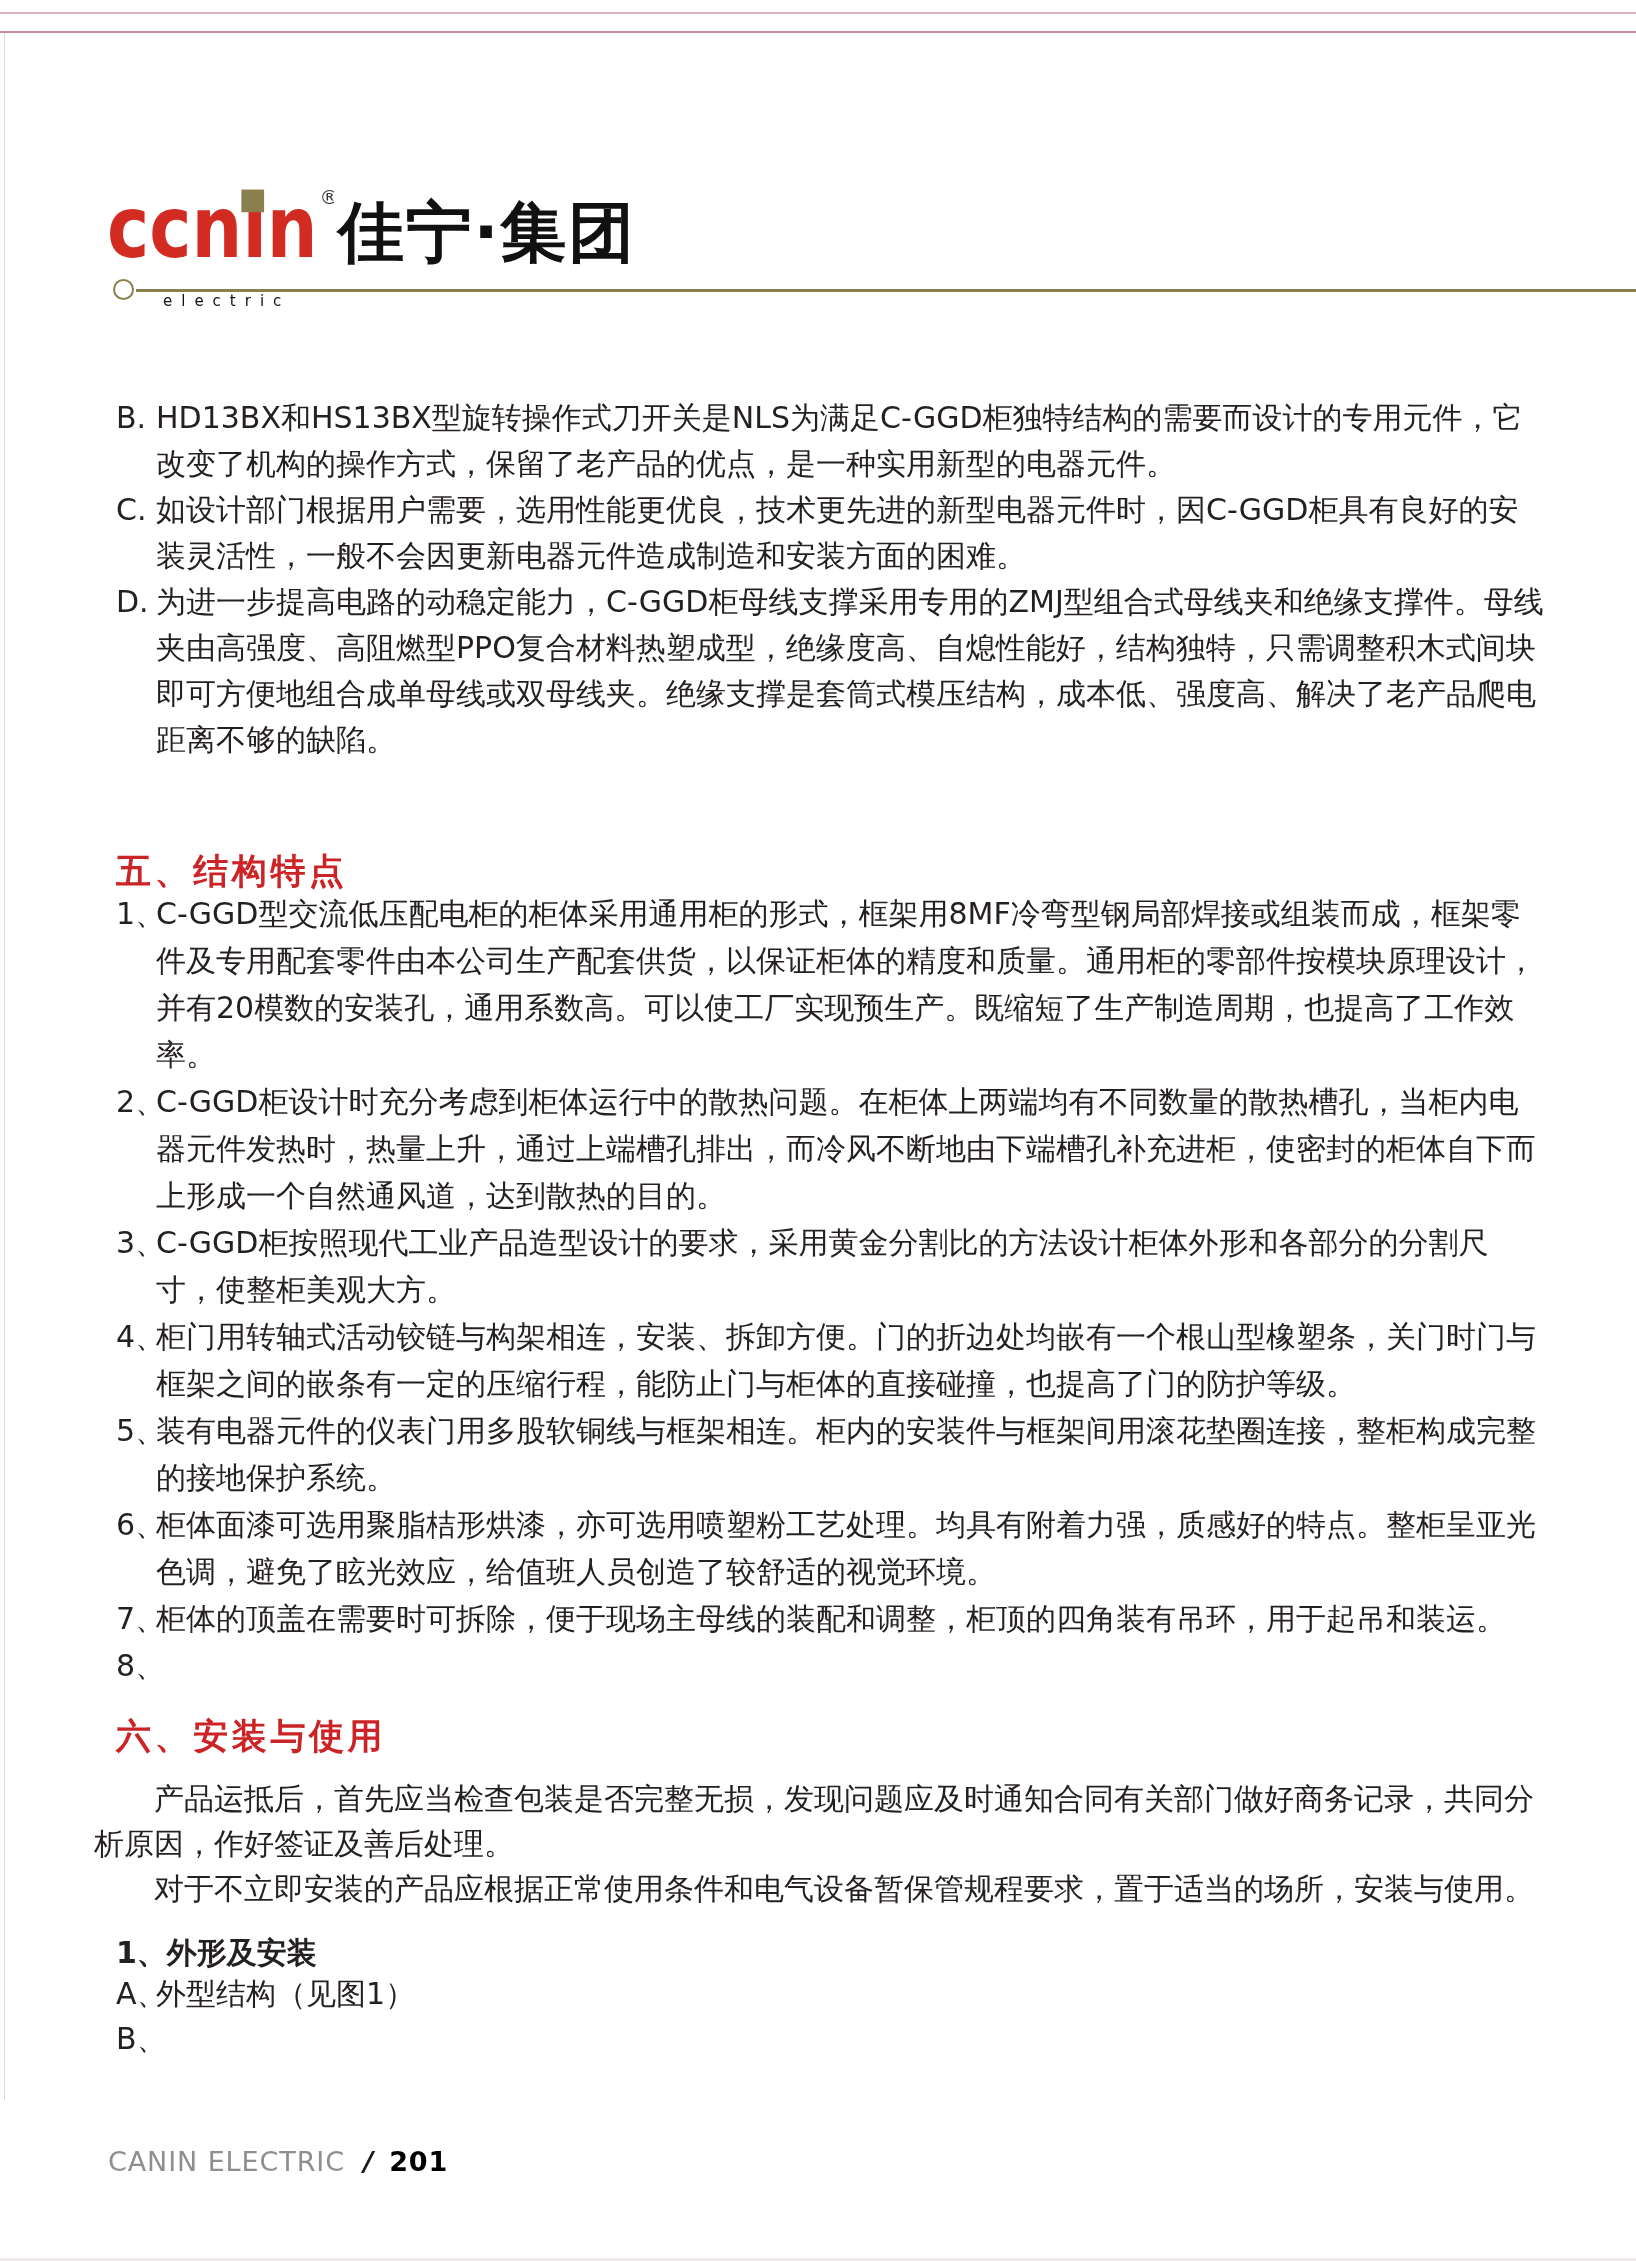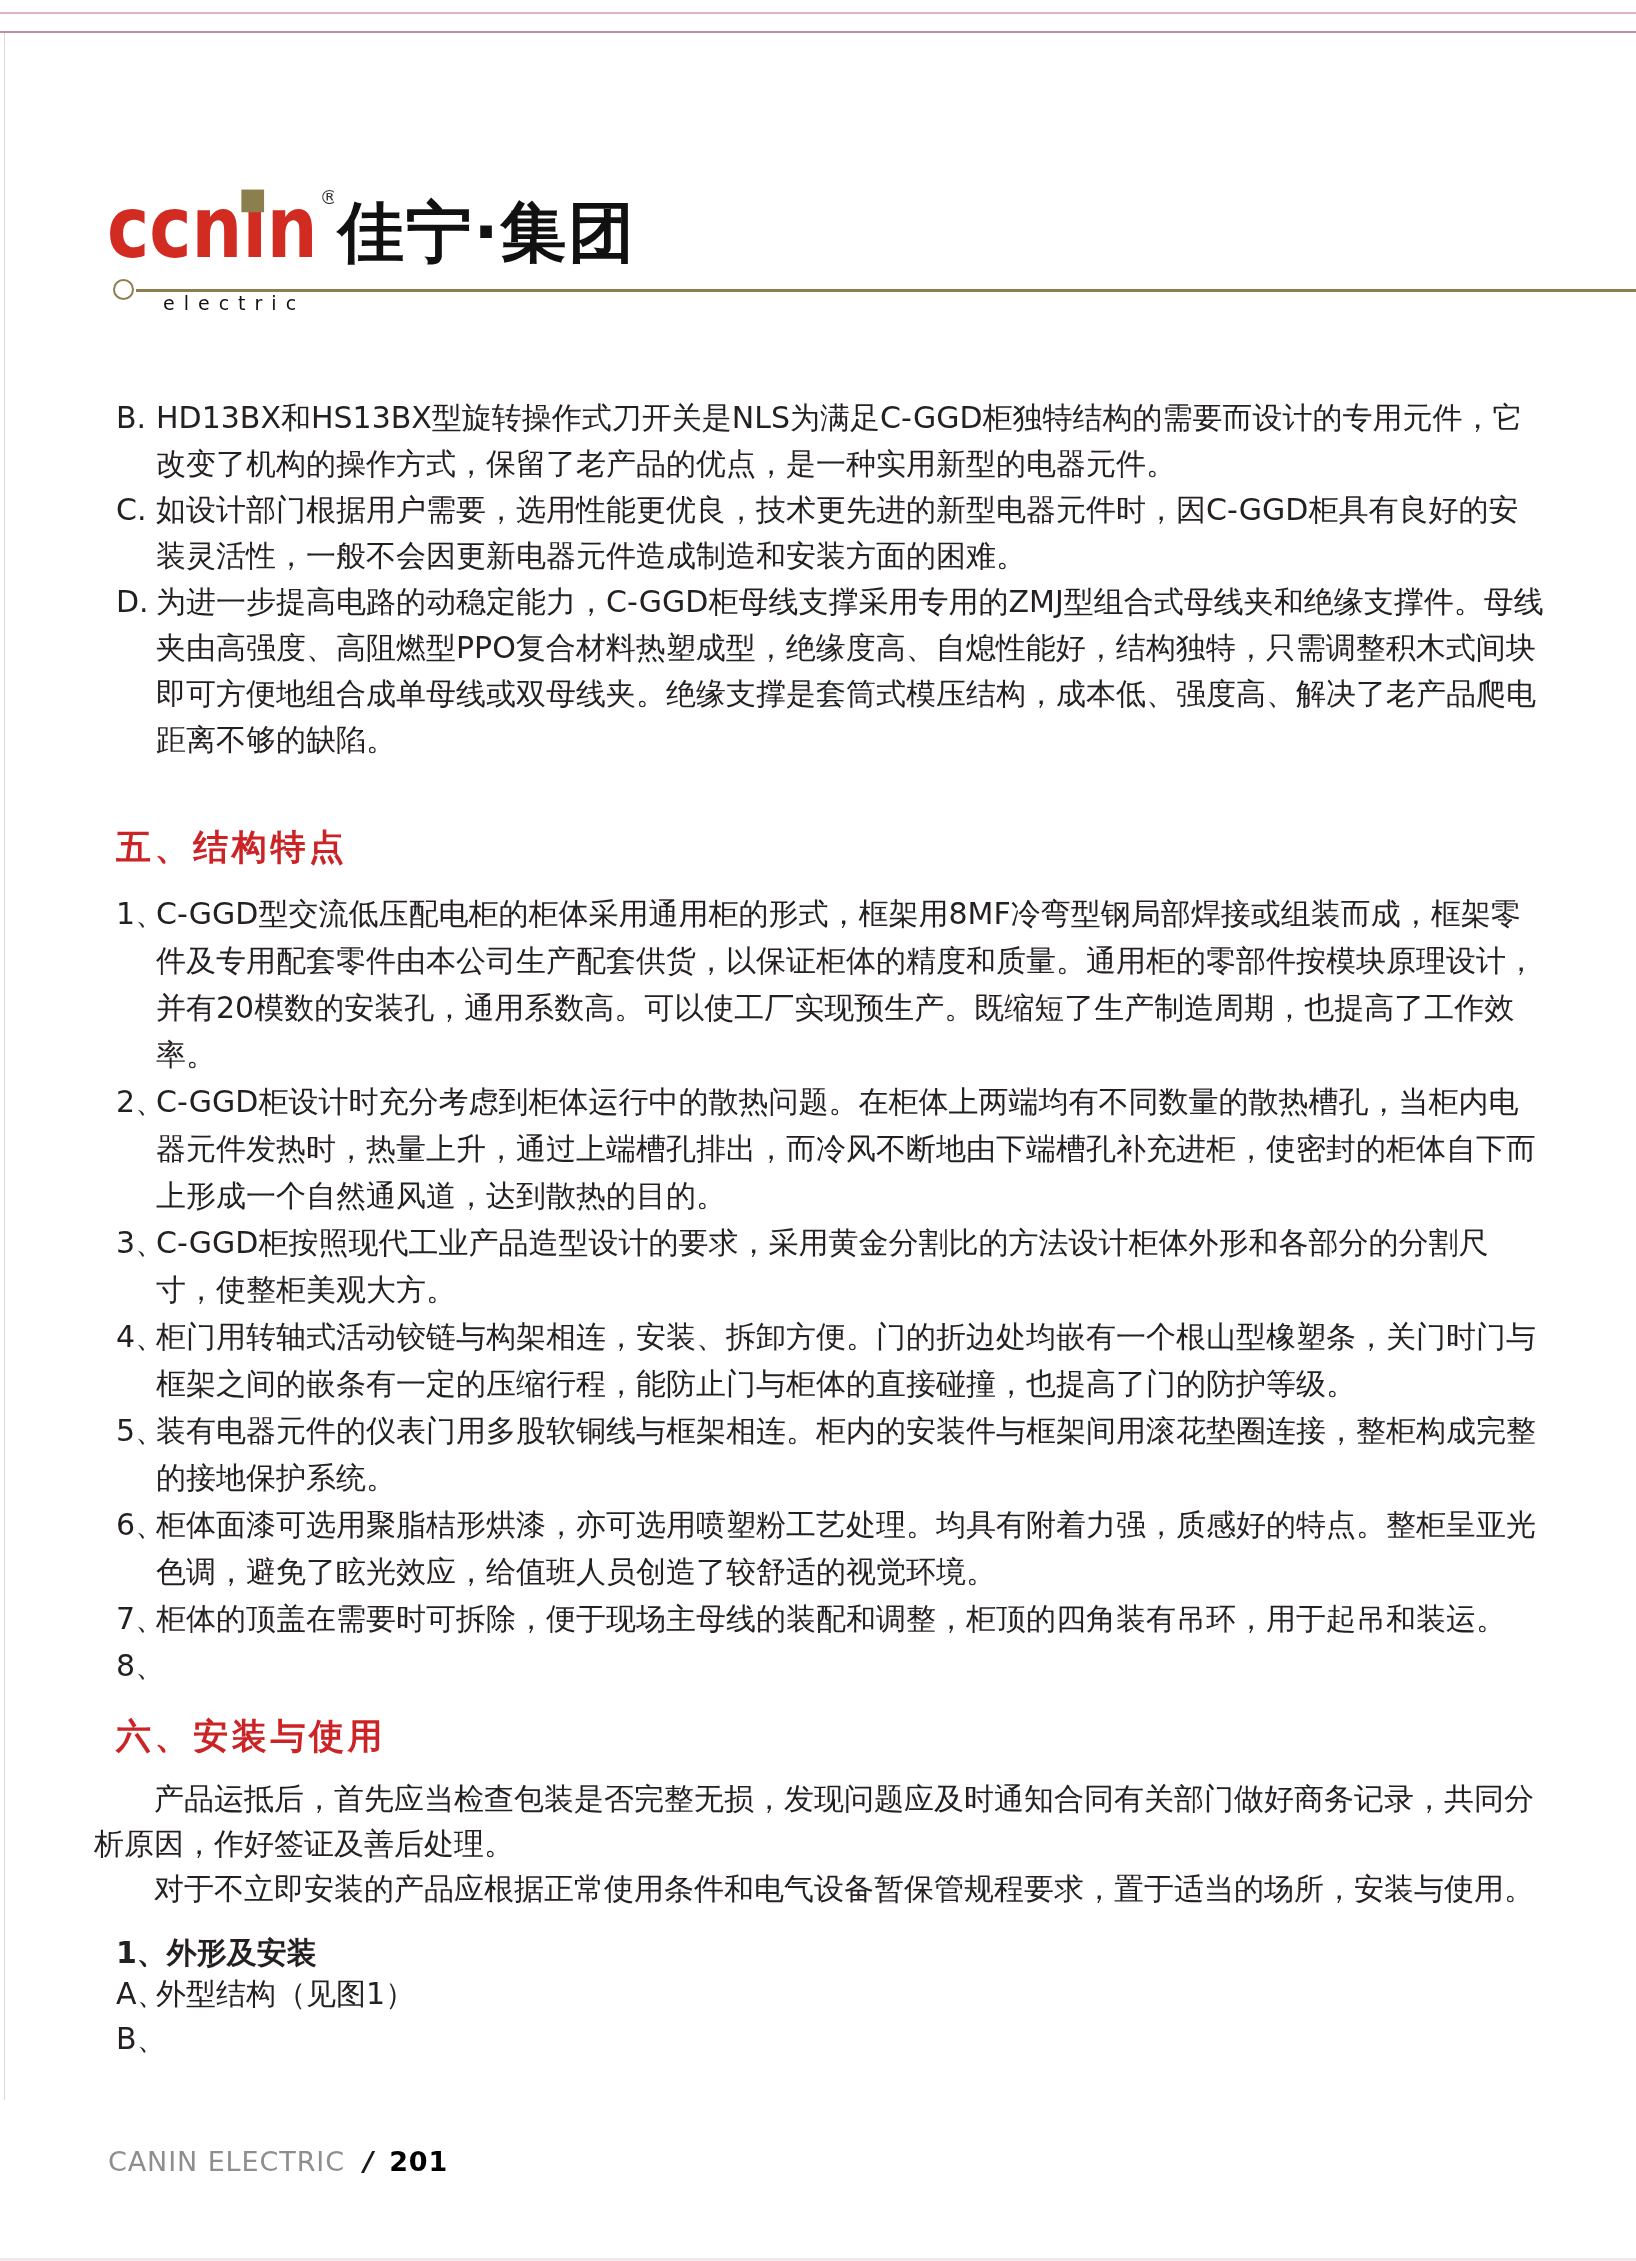--- a/index.html
+++ b/index.html
@@ -16,21 +16,21 @@
   .topline1{position:absolute;top:11.8px;left:0;width:1636px;height:1.8px;background:#dcb3bf;}
   .topline2{position:absolute;top:31px;left:0;width:1636px;height:1.8px;background:#c08e9d;}
   .leftline{position:absolute;left:3.6px;top:33px;width:0.9px;height:2067px;background:#d9d9d9;}
   .bottomline{position:absolute;left:0;bottom:0;width:1636px;height:4.5px;background:#f2e7ea;}
 
   
   .logo{position:absolute;left:107px;top:184px;}
   .wordmark{display:block;}
   .electric{
     margin-top:17px;padding-left:56px;
-    font-size:19px;letter-spacing:9px;color:#111;
+    font-size:15px;letter-spacing:9px;color:#111;
     font-family:"DejaVu Sans", sans-serif;
   }
   .brand-cn{
     position:absolute;left:231px;top:3.6px;
     font-size:66px;font-weight:bold;color:#111;
     letter-spacing:1.8px;white-space:nowrap;
     font-family:"DejaVu Sans", sans-serif;
   }
 
   
@@ -44,21 +44,21 @@
   .textblock{position:absolute;left:116px;width:1429px;font-size:30px;color:#241f20;}
   .intro{top:395px;line-height:46px;}
   .feat{top:890px;line-height:47px;}
   .hang{position:relative;padding-left:40px;margin:0;}
   .hang .lbl{position:absolute;left:0;top:0;}
   .h-red{
     position:absolute;left:116px;
     color:#cc2426;font-weight:bold;font-size:35px;letter-spacing:3.6px;
     white-space:nowrap;
   }
-  .h5{top:824px;}
+  .h5{top:848px;}
   .h6{top:1713px;}
 
   .paras{position:absolute;left:94px;top:1776px;width:1455px;font-size:30px;line-height:45px;}
   .paras p{margin:0;text-indent:2em;}
 
   .subhead{
     position:absolute;left:116px;top:1930px;
     font-size:30px;font-weight:bold;line-height:45px;white-space:nowrap;
   }
   .install{position:absolute;left:116px;top:1971px;width:1429px;font-size:30px;line-height:45px;}

